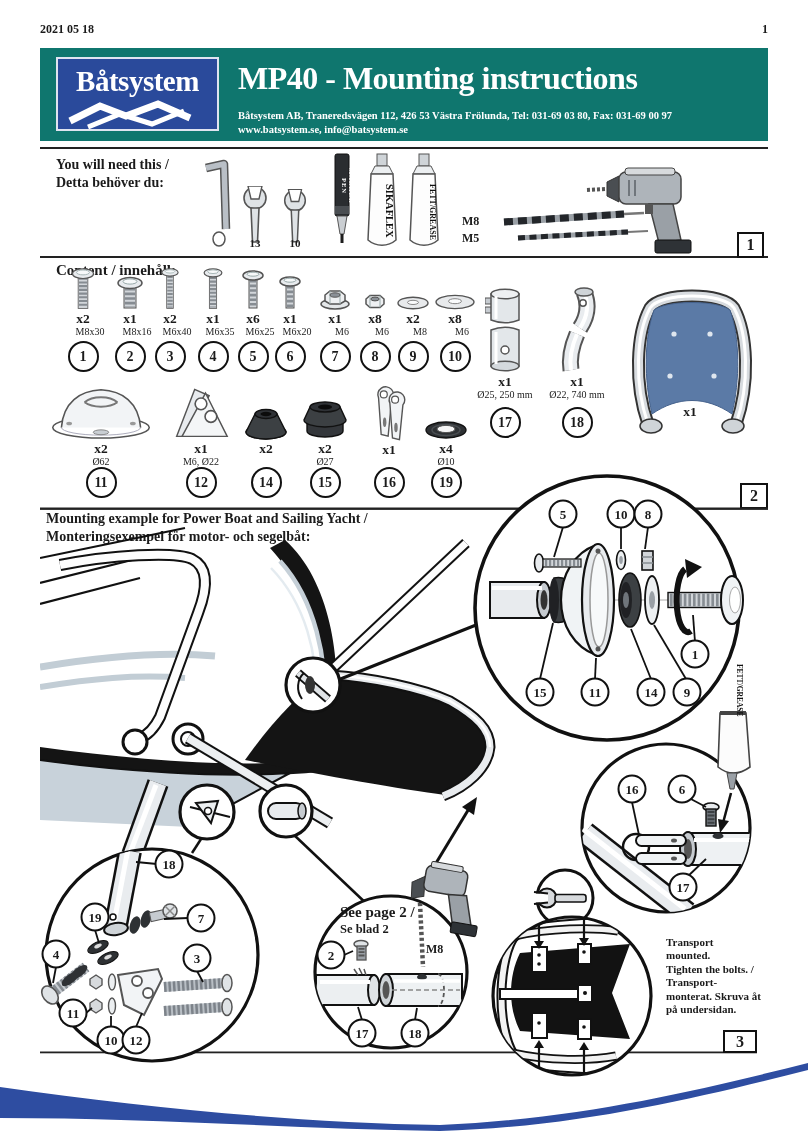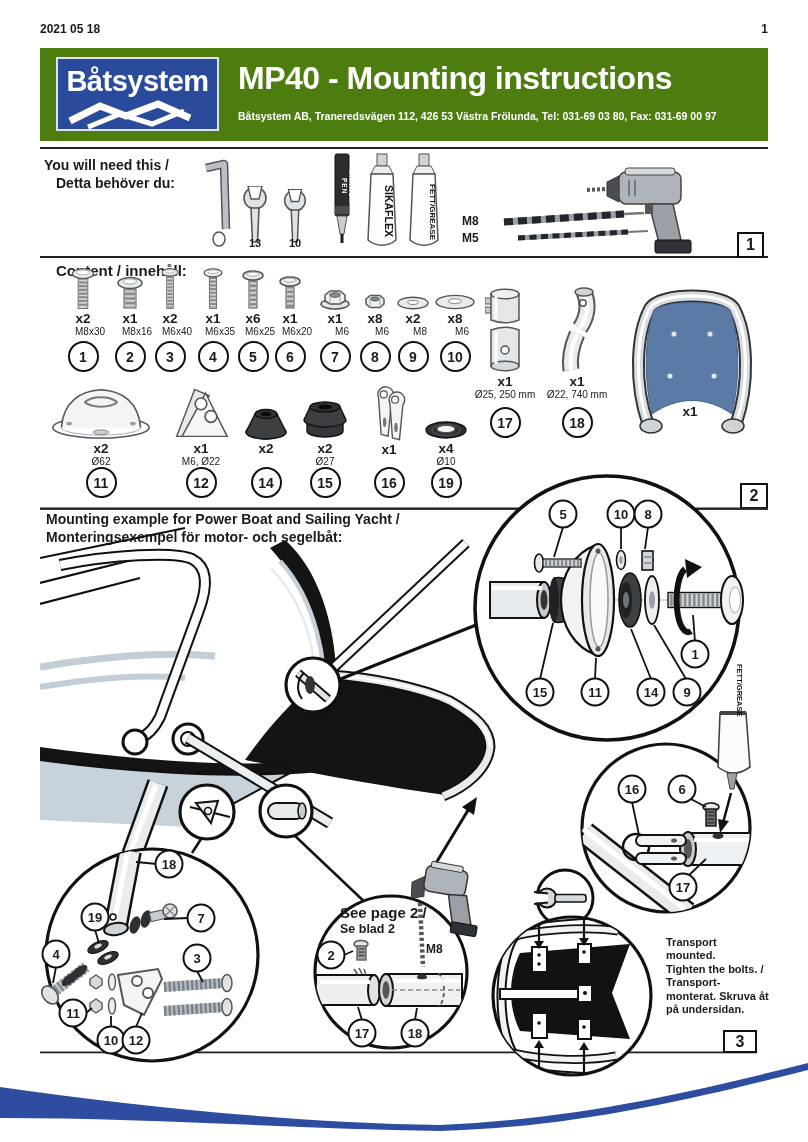--- a/index.html
+++ b/index.html
@@ -1,21 +1,21 @@
 <!DOCTYPE html>
 <html><head>
 <meta charset="utf-8">
 <style>
   html,body{margin:0;padding:0;background:#fff;}
   #page{position:relative;width:808px;height:1142px;background:#fff;overflow:hidden;
-        font-family:Liberation Sans, sans-serif;color:#1b1b1b;border-radius:7px;}
+        font-family:Liberation Serif, serif;color:#1b1b1b;border-radius:7px;}
   .abs{position:absolute;}
   .b{font-weight:bold;}
   
-  #hdr{left:40px;top:48px;width:728px;height:93px;background:#4d7c0f;}
+  #hdr{left:40px;top:48px;width:728px;height:93px;background:#0f766e;}
   #logo{left:16px;top:9px;width:163px;height:74px;border:2px solid rgba(255,255,255,.85);
         box-sizing:border-box;background:#2a4a9b;}
   #logo .lt{position:absolute;left:0;top:6px;width:100%;text-align:center;color:#fff;
         font-weight:bold;font-size:29px;letter-spacing:-.5px;}
   #hdr-title{left:198px;top:12px;width:530px;color:#fff;font-weight:bold;font-size:32px;letter-spacing:-.5px;}
   #hdr-addr{left:198px;top:62px;width:530px;color:#fff;font-weight:bold;font-size:10.5px;}
   #hdr-web{left:198px;top:76px;width:530px;color:#fff;font-weight:bold;font-size:10.5px;}
   .rule{background:#222;}
   
   .secbox{border:2.5px solid #111;background:#fff;display:flex;align-items:center;justify-content:center;
@@ -53,26 +53,27 @@
   <div class="abs" id="hdr">
     <div class="abs" id="logo">
       <div class="lt">Båtsystem</div>
       <svg class="abs" style="left:10px;top:40px;" width="140" height="30" viewBox="0 0 140 30">
         <polyline points="2,22 32,7 58,17 90,5 122,19" fill="none" stroke="#fff" stroke-width="7" stroke-linejoin="miter"></polyline>
         <polyline points="20,28 52,15 84,25 116,12" fill="none" stroke="#fff" stroke-width="5"></polyline>
       </svg>
     </div>
     <div class="abs" id="hdr-title">MP40 - Mounting instructions</div>
     <div class="abs" id="hdr-addr">Båtsystem AB, Traneredsvägen 112, 426 53 Västra Frölunda, Tel: 031-69 03 80, Fax: 031-69 00 97</div>
+    <div class="abs" id="hdr-web">www.batsystem.se, info@batsystem.se</div>
   </div>
 
   <div class="abs rule" style="left:40px;top:147px;width:728px;height:1.6px;"></div>
   <div class="abs rule" style="left:40px;top:256px;width:728px;height:2.4px;"></div>
 
-  <div class="abs b" style="left:44px;top:156px;font-size:14px;line-height:18px;">You will need this /</div>
+  <div class="abs b" style="left:56px;top:156px;font-size:14px;line-height:18px;">You will need this /</div>
   <div class="abs b" style="left:56px;top:174px;font-size:14px;line-height:18px;">Detta behöver du:</div>
 
   <svg class="abs" style="left:198px;top:155px;" width="36" height="92" viewBox="0 0 36 92">
     <path d="M8,13 L26,9 L28,74" fill="none" stroke="#555" stroke-width="8.5" stroke-linejoin="round"></path>
     <path d="M8,13 L26,9 L28,74" fill="none" stroke="#b9bfc6" stroke-width="5.5" stroke-linejoin="round"></path>
     <ellipse cx="21" cy="84" rx="6" ry="7" fill="none" stroke="#555" stroke-width="1.5"></ellipse>
   </svg>
 
   <svg class="abs" style="left:239px;top:186px;" width="32" height="58" viewBox="0 0 32 58">
     <circle cx="16" cy="12" r="11" fill="#dfe3e6" stroke="#555" stroke-width="1.6"></circle>

